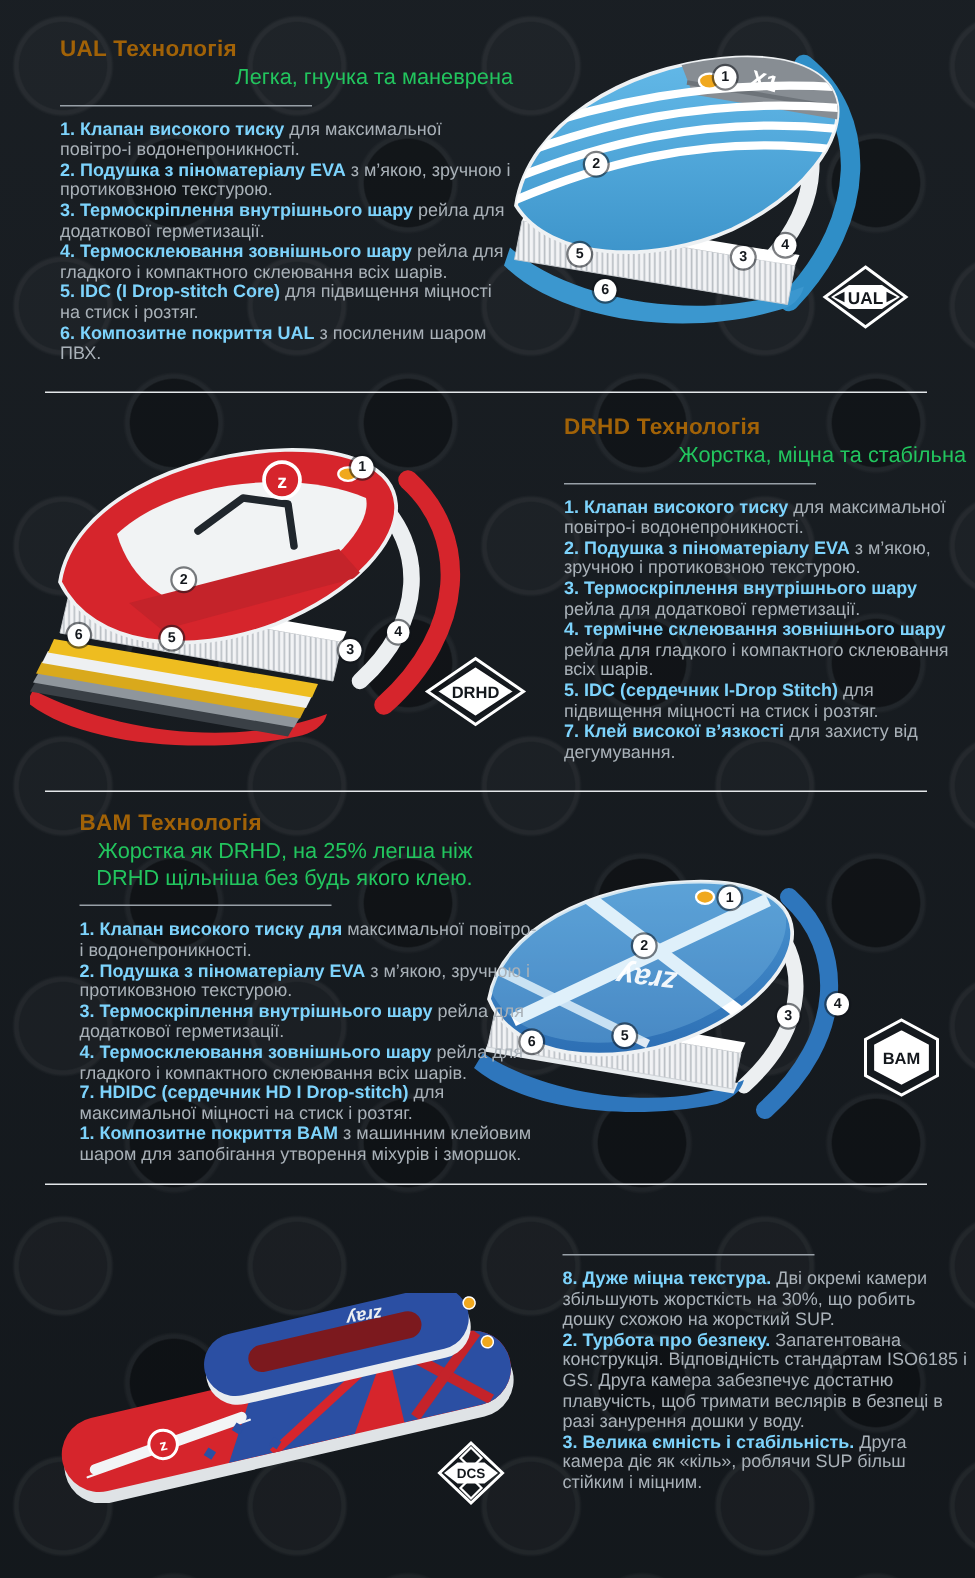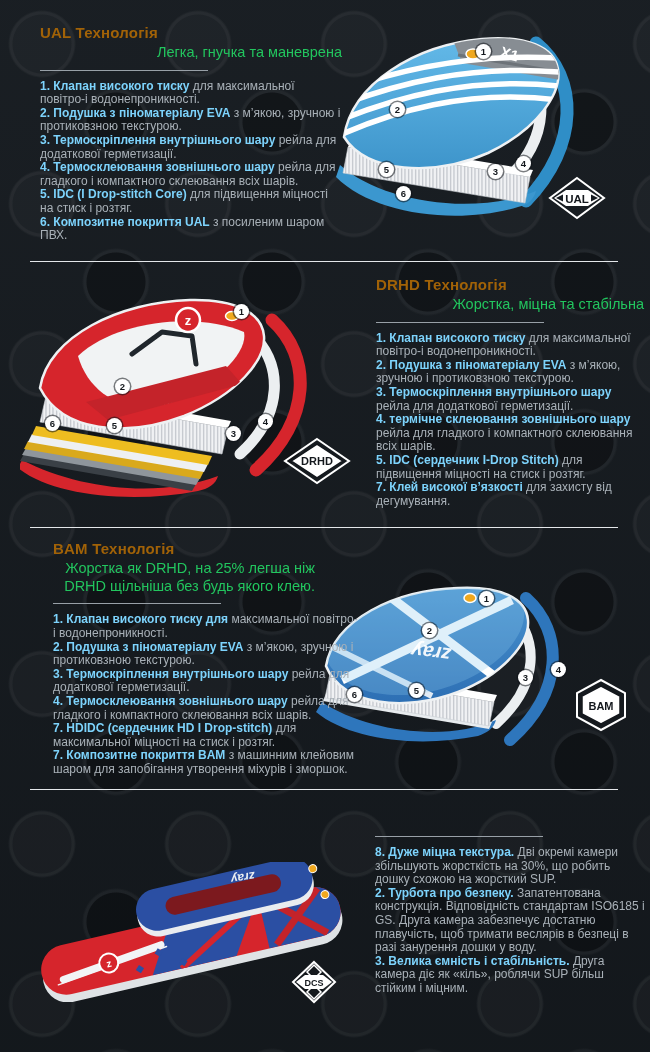--- a/index.html
+++ b/index.html
@@ -181,21 +181,21 @@
   <div class="text-block" style="left:40px;top:540px;width:306px;margin-left:13px;">
     <h3>BAM Технологія</h3>
     <div class="sub" style="max-width:262px;">Жорстка як DRHD, на 25% легша ніж DRHD щільніша без будь якого клею.</div>
     <div class="rule"></div>
     <div class="items">
       <p><b>1. Клапан високого тиску для</b> <span>максимальної повітро-і водонепроникності.</span></p>
       <p><b>2. Подушка з піноматеріалу EVA</b> <span>з м’якою, зручною і протиковзною текстурою.</span></p>
       <p><b>3. Термоскріплення внутрішнього шару</b> <span>рейла для додаткової герметизації.</span></p>
       <p><b>4. Термосклеювання зовнішнього шару</b> <span>рейла для гладкого і компактного склеювання всіх шарів.</span></p>
       <p><b>7. HDIDC (сердечник HD I Drop-stitch)</b> <span>для максимальної міцності на стиск і розтяг.</span></p>
-      <p><b>7. Композитне покриття BAM</b> <span>з машинним клейовим шаром для запобігання утворення міхурів і зморшок.</span></p>
+      <p><b>1. Композитне покриття BAM</b> <span>з машинним клейовим шаром для запобігання утворення міхурів і зморшок.</span></p>
     </div>
   </div>
 
   <div class="board" style="left:312px;top:580px;width:278px;height:170px;">
     <svg width="278" height="170" viewBox="0 0 278 170">
       <defs>
         <linearGradient id="bamDeck" x1="0" y1="0" x2="0" y2="1">
           <stop offset="0" stop-color="#4a94d0"></stop>
             <stop offset="1" stop-color="#2d6fb4"></stop>
         </linearGradient>

